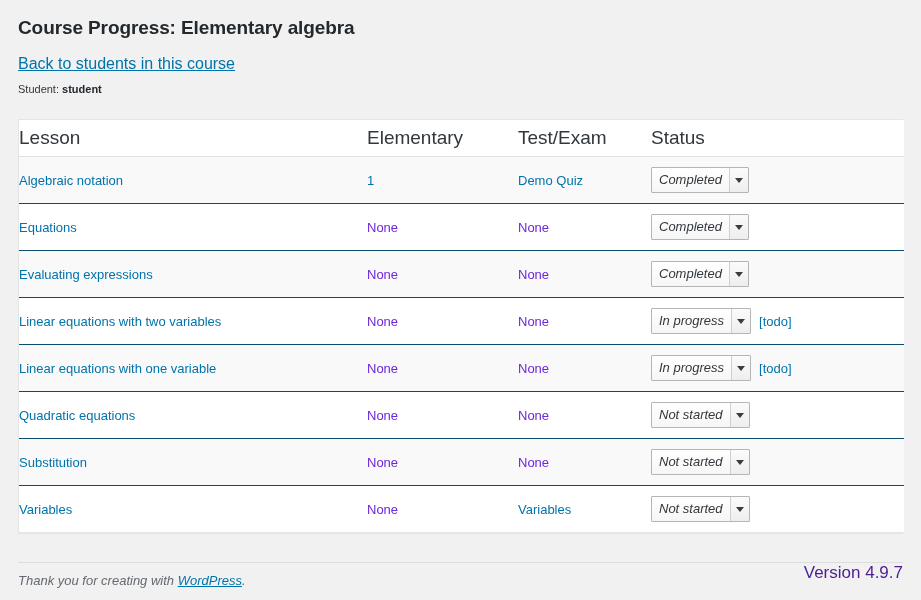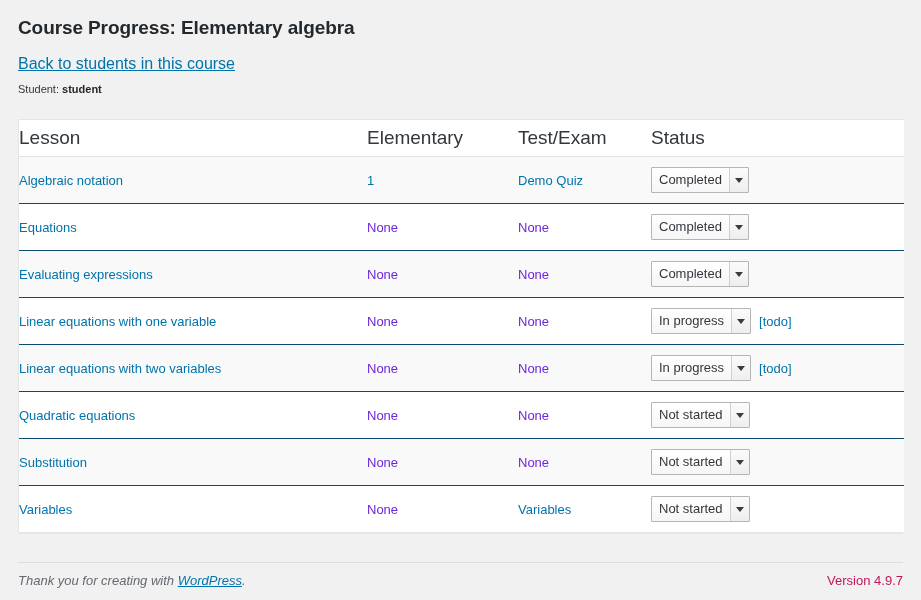--- a/index.html
+++ b/index.html
@@ -157,20 +157,21 @@
     font-size: 13px;
     color: #32373c;
   }
   .wp-select .sel-label {
     display: block;
     padding: 0 26px 0 7px;
     height: 24px;
     line-height: 24px;
     white-space: nowrap;
     overflow: hidden;
+    font-style: italic;
   }
   .wp-select .sel-btn {
     position: absolute;
     right: 0;
     top: 0;
     bottom: 0;
     width: 18px;
     border-left: 1px solid #cfcfcf;
     background: linear-gradient(#fbfbfb, #eeeeee);
     display: flex;
@@ -214,23 +215,23 @@
   }
   .footer-left a {
     color: #0073aa;
     text-decoration: underline;
     font-style: italic;
     cursor: pointer;
   }
   .footer-right {
     position: absolute;
     right: 0;
-    top: 10px;
-    font-size: 13px;
-    color: #be185d;
+    top: 0;
+    font-size: 17px;
+    color: #4c1d95;
     white-space: nowrap;
   }
 </style>
 </head>
 <body>
 
 <div class="page">
 
   <h1 class="page-title">Course Progress: Elementary algebra</h1>
 
@@ -297,37 +298,37 @@
                 <div class="wp-select">
                   <span class="sel-label">Completed</span>
                   <span class="sel-btn">
                     <span class="arrow"></span>
                   </span>
                 </div>
               </div>
             </td>
           </tr>
           <tr>
+            <td class="cell-pad-lesson"><a class="tlink">Linear equations with two variables</a></td>
+            <td class="cell-pad-assign"><span class="plain">None</span></td>
+            <td class="cell-pad-test"><span class="plain">None</span></td>
+            <td class="cell-pad-status">
+              <div class="status-cell-inner">
+                <div class="wp-select">
+                  <span class="sel-label">In progress</span>
+                  <span class="sel-btn">
+                    <span class="arrow"></span>
+                  </span>
+                </div>
+                <a class="todo-link">[todo]</a>
+              </div>
+            </td>
+          </tr>
+          <tr>
             <td class="cell-pad-lesson"><a class="tlink">Linear equations with one variable</a></td>
-            <td class="cell-pad-assign"><span class="plain">None</span></td>
-            <td class="cell-pad-test"><span class="plain">None</span></td>
-            <td class="cell-pad-status">
-              <div class="status-cell-inner">
-                <div class="wp-select">
-                  <span class="sel-label">In progress</span>
-                  <span class="sel-btn">
-                    <span class="arrow"></span>
-                  </span>
-                </div>
-                <a class="todo-link">[todo]</a>
-              </div>
-            </td>
-          </tr>
-          <tr>
-            <td class="cell-pad-lesson"><a class="tlink">Linear equations with two variables</a></td>
             <td class="cell-pad-assign"><span class="plain">None</span></td>
             <td class="cell-pad-test"><span class="plain">None</span></td>
             <td class="cell-pad-status">
               <div class="status-cell-inner">
                 <div class="wp-select">
                   <span class="sel-label">In progress</span>
                   <span class="sel-btn">
                     <span class="arrow"></span>
                   </span>
                 </div>

